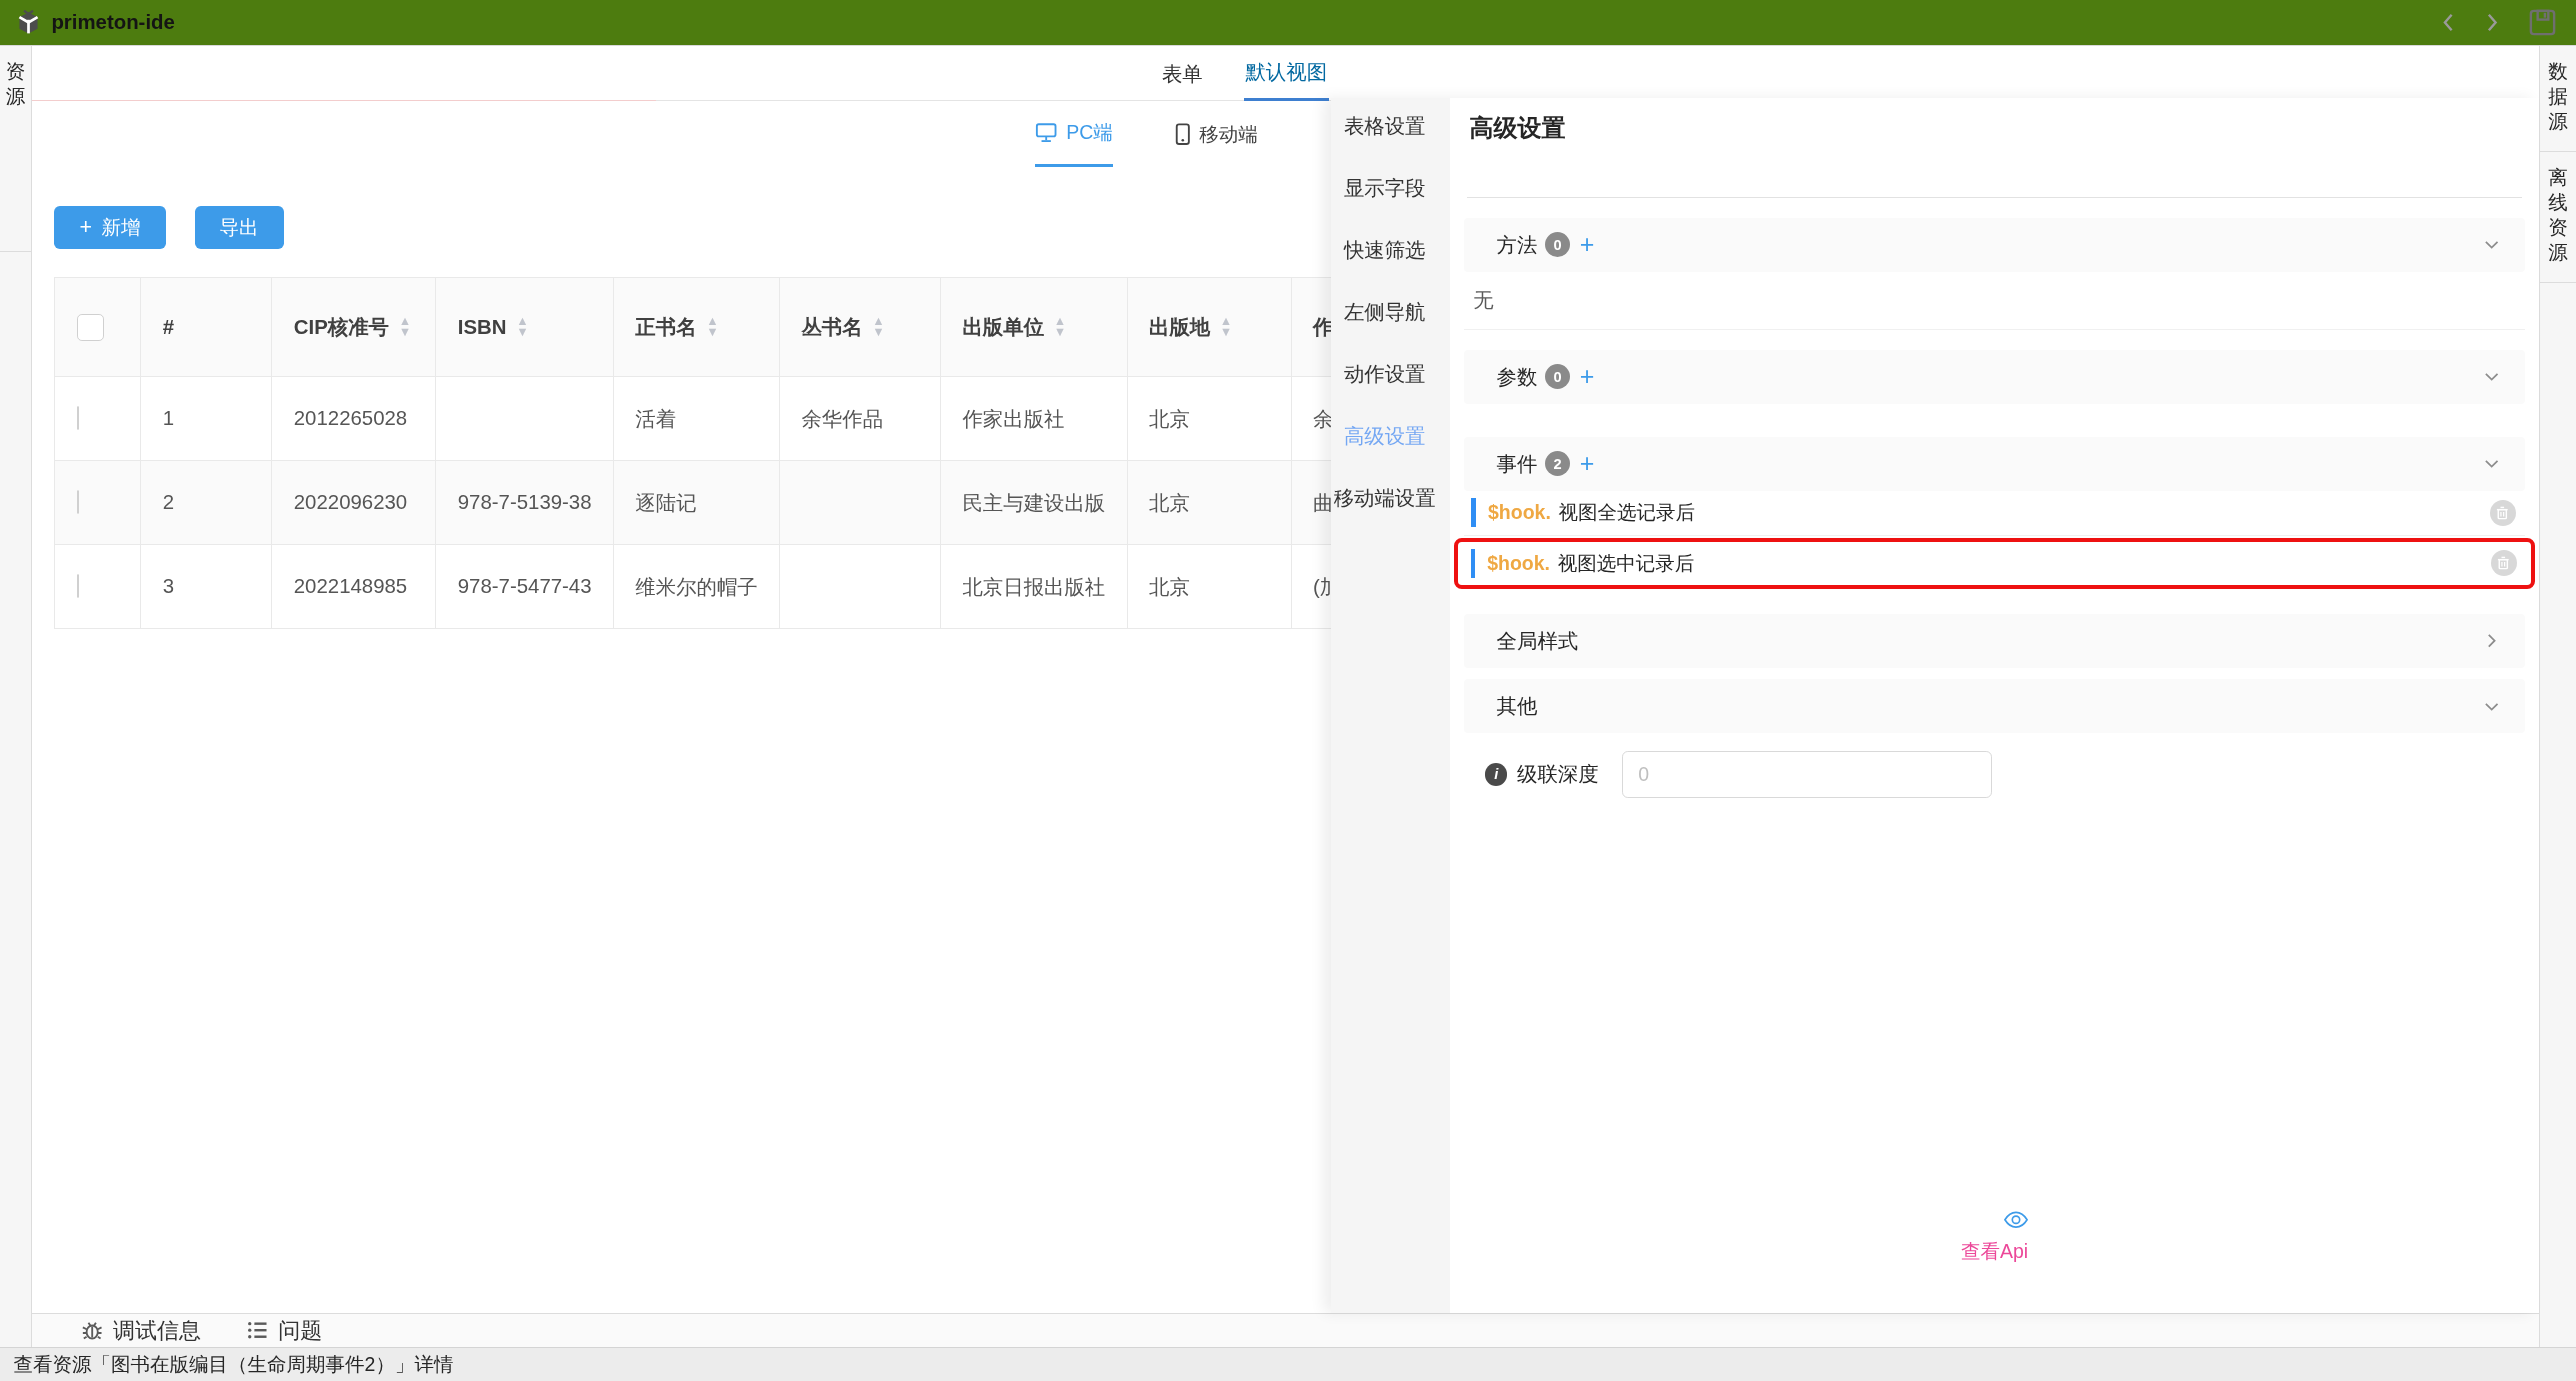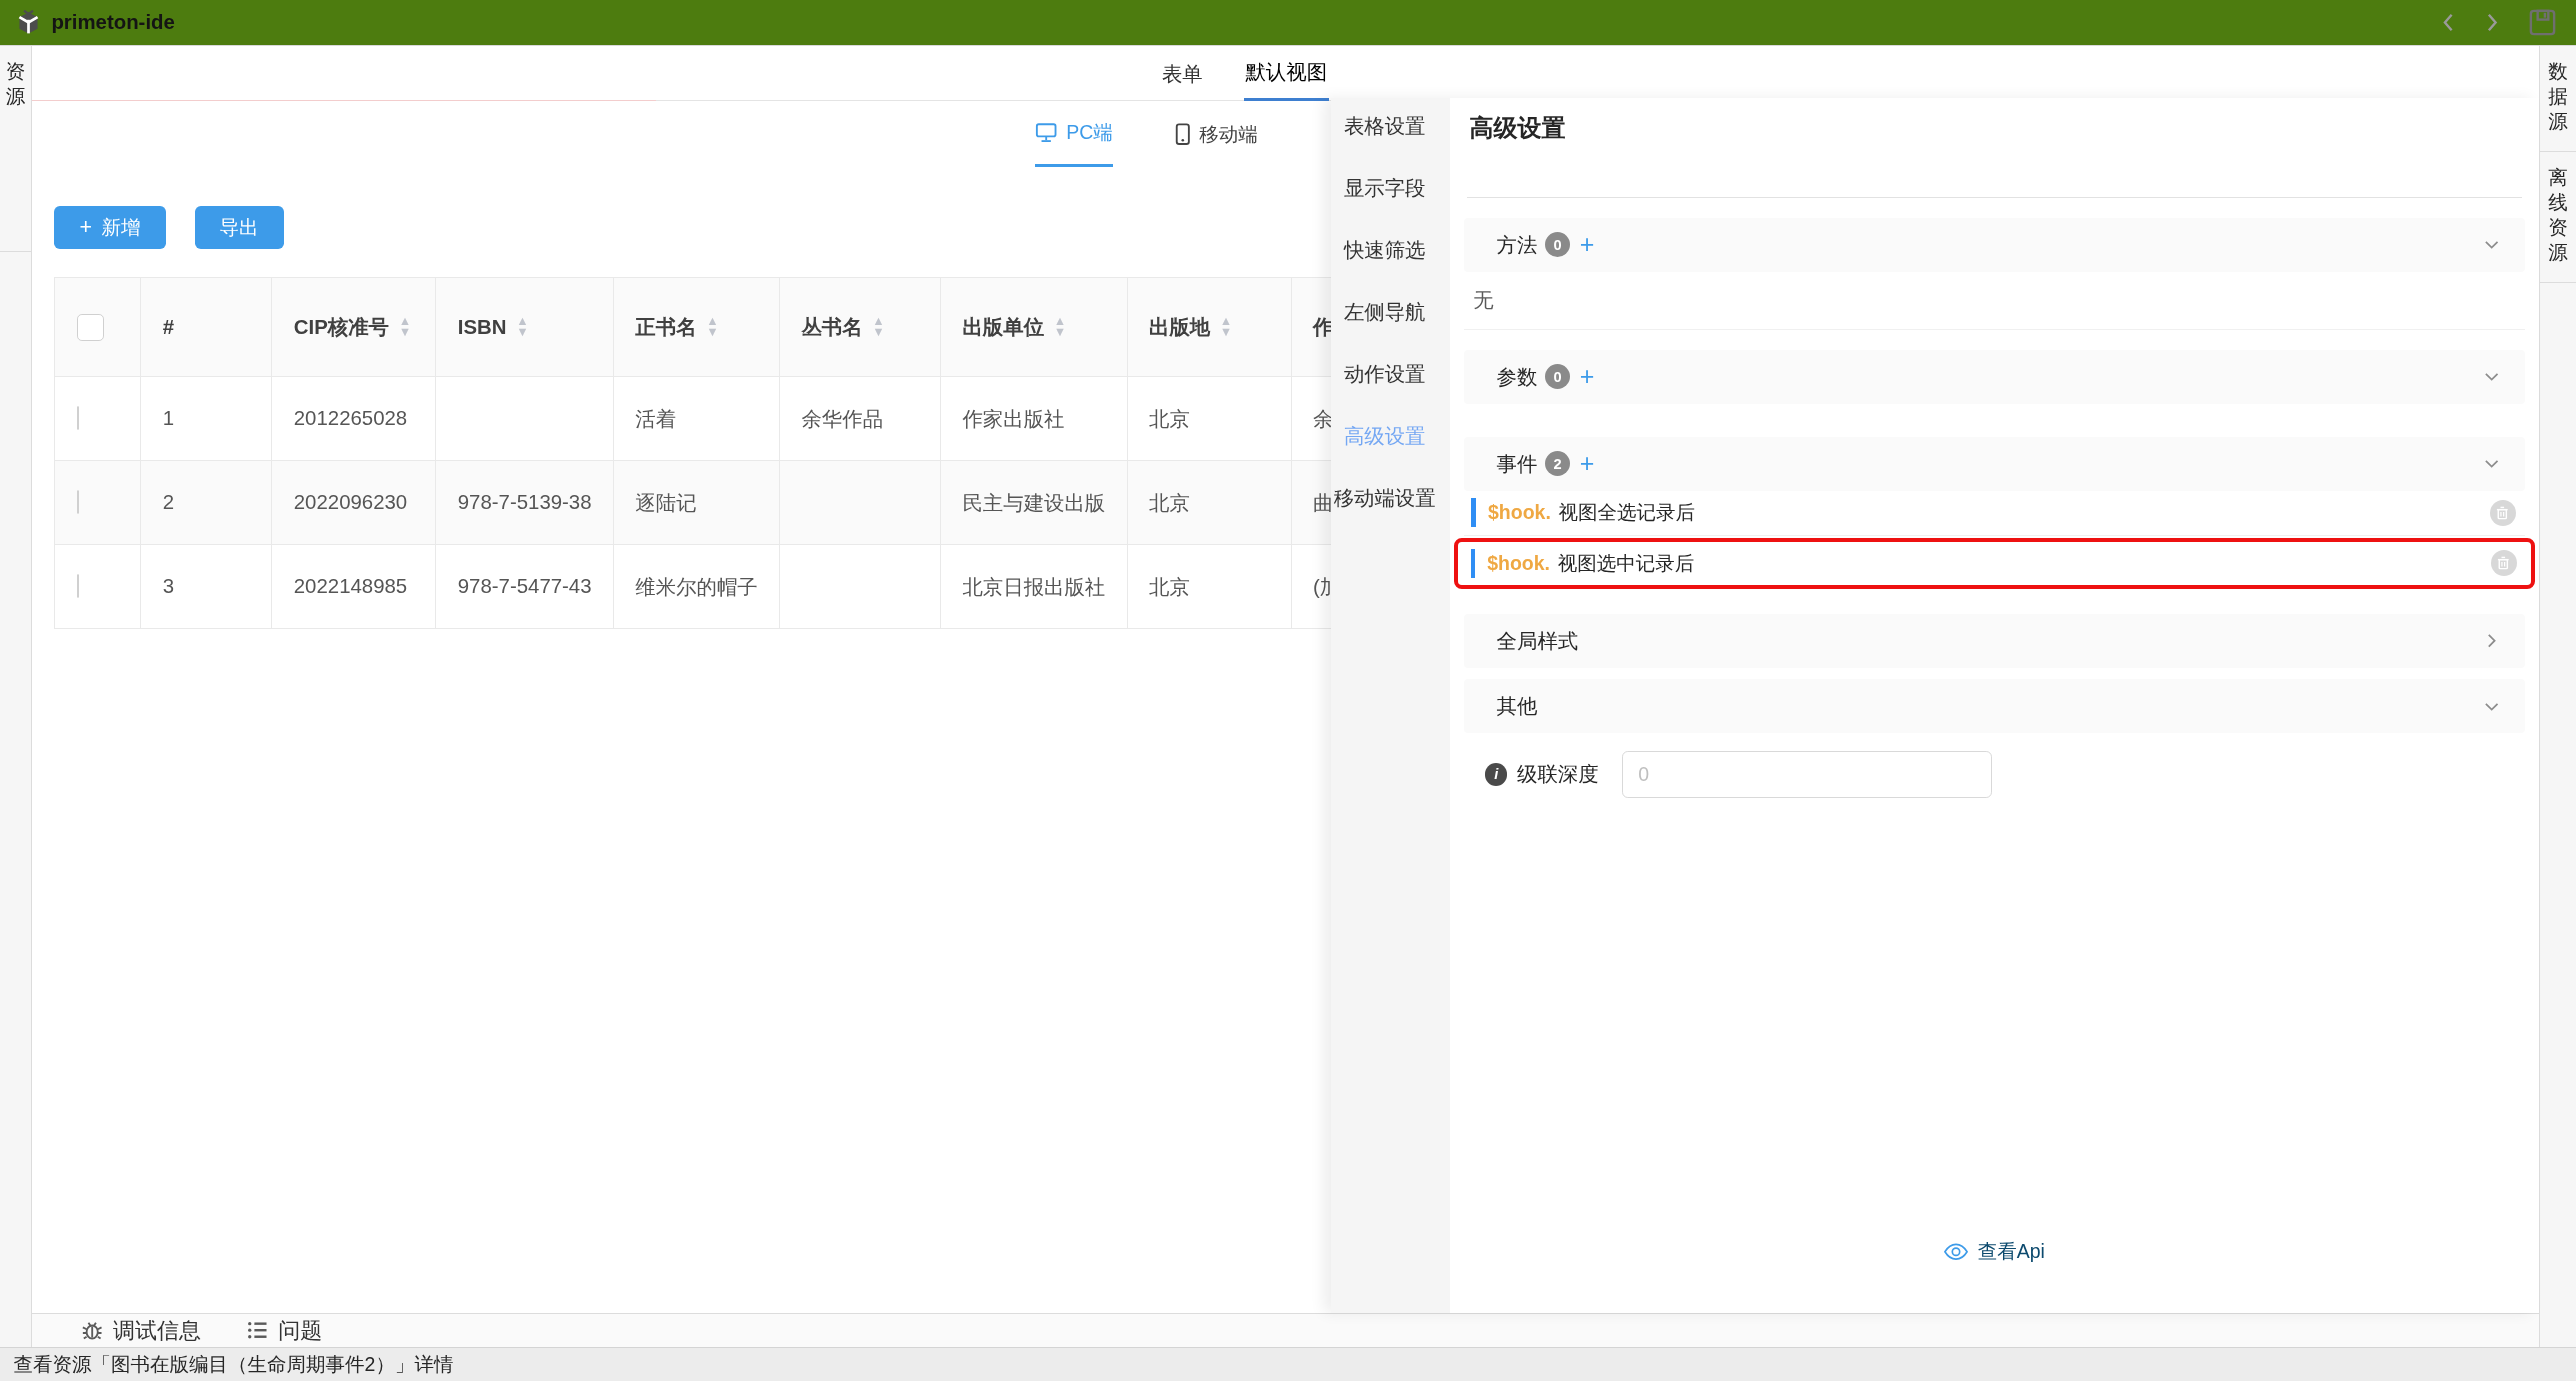--- a/index.html
+++ b/index.html
@@ -35,21 +35,21 @@
   .doc-tab .doc-title { font-size:19.5px; color:#333; white-space:nowrap; }
   .doc-tab .close-x { font-size:19.5px; color:#8c8c8c; margin-left:3.9px; cursor:pointer; }
 
   
   .canvas { flex:1; background:#ffffff; position:relative; overflow:hidden; }
   .view-tabs-row { height:55px; position:relative; border-bottom:1.9px solid #e4e4e4; }
   .form-header-ghost { position:absolute; left:0; top:0; width:624px; height:55px;
     background:#fff; border-bottom:1.9px solid #f3cdcd; }
   .view-tabs { position:absolute; left:1128px; top:0; height:55px; display:flex; gap:39px; }
   .view-tab { height:55px; display:flex; align-items:center; padding:0 1.9px; font-size:20.4px; color:#333; cursor:pointer; }
-  .view-tab.active { color:#000000; border-bottom:3.9px solid #3e7fd0; }
+  .view-tab.active { color:#0369a1; border-bottom:3.9px solid #3e7fd0; }
 
   .device-tabs-row { height:66px; position:relative; }
   .device-tabs { position:absolute; left:1003px; top:0; height:66px; display:flex; gap:62px; }
   .device-tab { height:66px; display:flex; align-items:center; gap:8.8px; font-size:19.5px; color:#444; cursor:pointer; }
   .device-tab.active { color:#3d9be9; border-bottom:3.9px solid #3d9be9; }
 
   .toolbar { margin:39px 0 0 22.4px; display:flex; gap:29px; }
   .btn-blue { height:43px; background:#3d9be9; color:#fff; font-size:19.5px; border:none; border-radius:5.8px;
     display:flex; align-items:center; justify-content:center; padding:0 25px; gap:9.7px; cursor:pointer; }
   .btn-blue .plus { font-size:21.4px; font-weight:400; }
@@ -106,22 +106,22 @@
 
   .mt26 { margin-top:25px; } .mt12 { margin-top:11.7px; }
 
   .cascade-row { margin:17.5px 0 0 21.4px; display:flex; align-items:center; }
   .info-icon { width:22.4px; height:22.4px; border-radius:50%; background:#4a4a4a; color:#fff; font-size:14.6px;
     font-weight:700; display:flex; align-items:center; justify-content:center; font-style:italic; }
   .cascade-label { font-size:20.4px; color:#262626; margin:0 23px 0 9.7px; }
   .cascade-input { width:370px; height:47px; border:1.9px solid #d9d9d9; border-radius:5.8px;
     font-size:19.5px; color:#bfbfbf; padding:0 15.6px; outline:none; font-family:inherit; }
 
-  .view-api { margin-top:auto; align-self:center; display:flex; align-items:center; gap:9.7px;
-    color:#0c4a6e; font-size:19.5px; margin-bottom:25px; cursor:pointer; }
+  .view-api { margin-top:auto; align-self:center; display:flex; align-items:flex-end; gap:9.7px;
+    color:#ec4899; font-size:19.5px; margin-bottom:25px; cursor:pointer;flex-direction:column; }
 
   svg { display:block; }
 </style>
 </head>
 <body>
 
 <div class="app">
 
   <div class="titlebar">
     <svg class="logo" viewBox="0 0 32 32">

